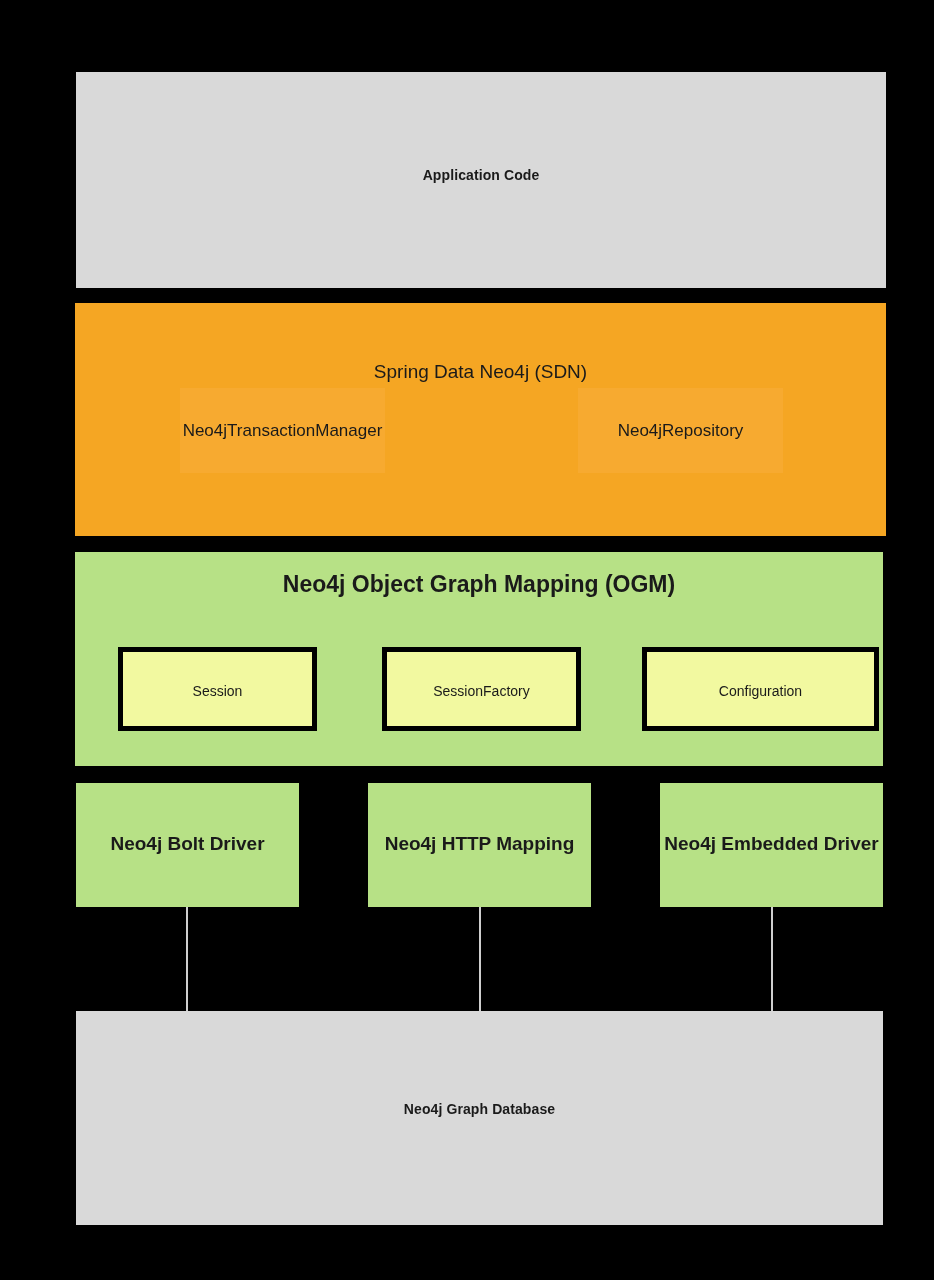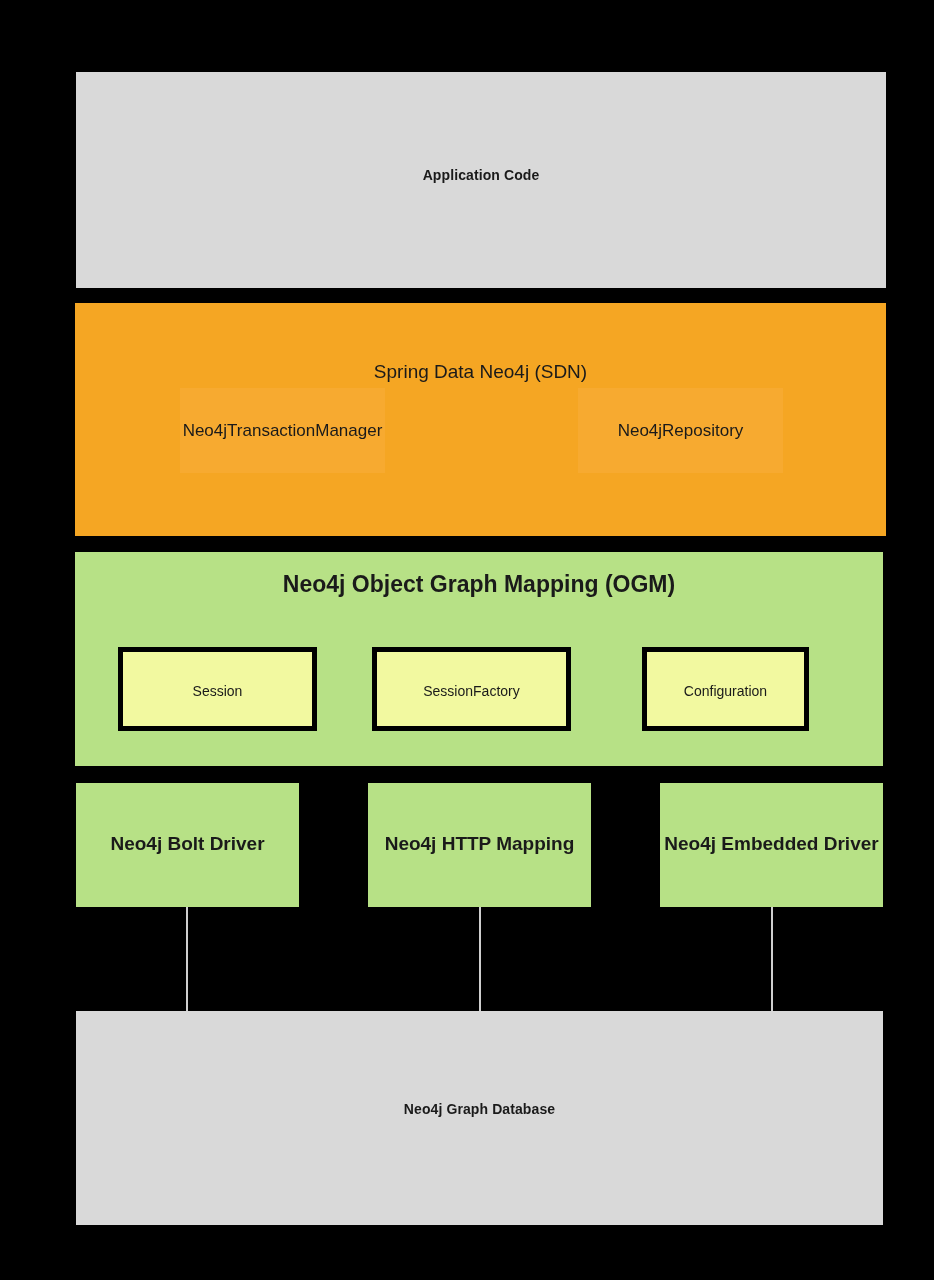--- a/index.html
+++ b/index.html
@@ -134,22 +134,22 @@
   }
   .ogm-box {
     position: absolute;
     top: 95px;
     height: 84px;
     background: #f2f9a0;
     border: 5px solid #000000;
     box-sizing: border-box;
   }
   #session-box   { left: 43px;  width: 199px; }
-  #session-factory-box { left: 297px; width: 199px; }
-  #configuration-box   { left: 567px; width: 167px; }
+  #session-factory-box { left: 307px; width: 199px; }
+  #configuration-box   { left: 567px; width: 237px; }
   .ogm-box .box-label {
     position: absolute;
     left: 0;
     right: 0;
     top: 31px;
     text-align: center;
     font-size: 14px;
     font-weight: 400;
     color: #1a1a1a;
   }

